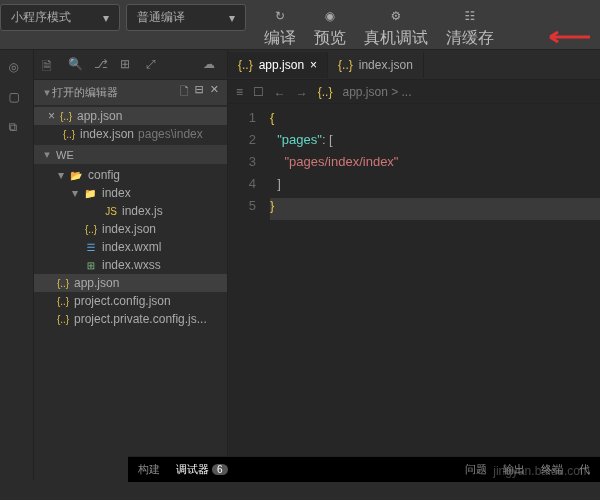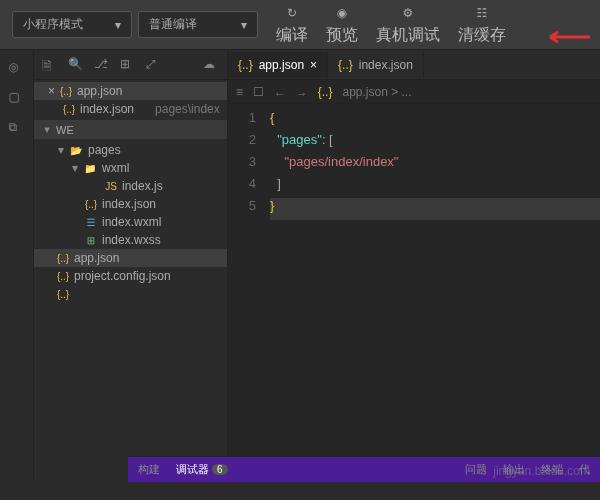--- a/index.html
+++ b/index.html
@@ -1,18 +1,18 @@
 <!DOCTYPE html>
 <html><head>
 <meta charset="utf-8">
 <style>
 * { margin: 0; padding: 0; box-sizing: border-box; font-family: "Microsoft YaHei", sans-serif; }
 body { width: 600px; height: 500px; background: #2b2b2b; color: #aaa; font-size: 12px; overflow: hidden; position: relative; }
 
-.topbar { height: 50px; background: #3c3c3c; border-bottom: 1px solid #222; display: flex; align-items: center; padding: 4px 12px; gap: 6px; }
+.topbar { height: 50px; background: #3c3c3c; border-bottom: 1px solid #222; display: flex; align-items: flex-start; padding: 4px 0; gap: 6px; }
 .dropdown { background: #2b2b2b; border: 1px solid #555; padding: 4px 10px; border-radius: 3px; display: flex; align-items: center; gap: 8px; min-width: 120px; justify-content: space-between; }
 .top-actions { display: flex; gap: 2px; margin-left: 4px; }
 .icon-btn-group { display: flex; flex-direction: column; align-items: center; gap: 2px; padding: 2px 8px; cursor: pointer; }
 .icon-btn-group .ico { width: 20px; height: 20px; display: flex; align-items: center; justify-content: center; }
 .icon-btn-group .lbl { font-size: 16px; color: #bbb; }
 
 .main { display: flex; height: 430px; }
 .gutter { width: 34px; background: #2b2b2b; border-right: 1px solid #222; display: flex; flex-direction: column; align-items: center; gap: 14px; padding-top: 10px; }
 .gutter .g-ico { width: 16px; height: 16px; opacity: 0.7; }
 
@@ -25,40 +25,40 @@
 .tree { padding: 2px 0; }
 .tree-row { display: flex; align-items: center; padding: 2px 4px; gap: 4px; cursor: pointer; white-space: nowrap; overflow: hidden; }
 .tree-row.active { background: #3f3f3f; }
 .tree-row .pad { display: inline-block; }
 .file-ico { width: 14px; height: 14px; display: flex; align-items: center; justify-content: center; font-size: 10px; }
 .json-ico { color: #e2c24b; }
 .folder-ico { color: #d08a3a; }
 .js-ico { color: #e2c24b; margin-left: 20px; }
 .wxml-ico { color: #5aa4e0; }
 .wxss-ico { color: #7fbb7f; }
-.dim { color: #777; margin-left: 17px; }
+.dim { color: #777; }
 .chev { width: 10px; display: inline-block; text-align: center; color: #888; }
 
 .editor { flex: 1; display: flex; flex-direction: column; background: #262626; }
 .tabs { height: 30px; display: flex; align-items: center; background: #2b2b2b; border-bottom: 1px solid #222; }
 .tab { padding: 6px 10px; display: flex; align-items: center; gap: 6px; border-right: 1px solid #222; }
 .tab.active { background: #262626; color: #fff; }
 .crumb { height: 24px; display: flex; align-items: center; gap: 10px; padding: 0 8px; color: #777; border-bottom: 1px solid #222; }
 .code { flex: 1; display: flex; font-family: Consolas, monospace; font-size: 13px; }
 .lines { width: 36px; text-align: right; padding: 6px 8px 0 0; color: #666; background: #262626; }
 .lines div { height: 22px; }
 .codearea { flex: 1; padding: 6px 0 0 6px; }
 .codearea .ln { height: 22px; }
 .brace { color: #e2c24b; }
 .key { color: #63d5c3; }
 .str { color: #d07676; }
 .pun { color: #aaa; }
 .hl { background: #3a3a3a; display: inline-block; width: 100%; }
 
-.bottombar { position: absolute; bottom: 18px; left: 128px; right: 0; height: 26px; background: #4c1d95; border-top: 1px solid #222; display: flex; align-items: center; padding: 0 10px; gap: 16px; font-size: 11px; color: #888; }
+.bottombar { position: absolute; bottom: 18px; left: 128px; right: 0; height: 26px; background: #000000; border-top: 1px solid #222; display: flex; align-items: center; padding: 0 10px; gap: 16px; font-size: 11px; color: #888; }
 .bottombar .btab.active { color: #fff; }
 .count { background: #555; padding: 0 5px; border-radius: 8px; font-size: 10px; }
 .watermark { position: absolute; right: 10px; bottom: 22px; color: #888; opacity: 0.5; font-size: 14px; text-align: right; }
 .watermark .sm { font-size: 12px; }
 
 .arrow { position: absolute; top: 30px; left: 540px; width: 50px; height: 14px; }
 svg { display: block; }
 </style>
 </head>
 <body>
@@ -107,20 +107,28 @@
 
   <div class="sidebar">
     <div class="side-iconrow">
       <span class="s-ico">🗎</span>
       <span class="s-ico">🔍</span>
       <span class="s-ico">⎇</span>
       <span class="s-ico">⊞</span>
       <span class="s-ico">⤢</span>
       <span class="s-ico" style="margin-left:auto">☁</span>
     </div>
+    <div class="sect-head small">
+      <span><span class="chev">▾</span><span>打开的编辑器</span></span>
+      <span style="display:flex;gap:6px">
+        <span>🗋</span>
+        <span>⊟</span>
+        <span>✕</span>
+      </span>
+    </div>
     <div class="tree">
       <div class="tree-row active">
         <span class="pad" style="width:6px"></span>
         <span>×</span>
         <span class="file-ico json-ico">{..}</span>
         <span>app.json</span>
       </div>
       <div class="tree-row">
         <span class="pad" style="width:20px"></span>
         <span class="file-ico json-ico">{..}</span>
@@ -130,27 +138,27 @@
     </div>
     <div class="sect-head">
       <span class="chev">▾</span>
         <span>WE</span>
     </div>
     <div class="tree" id="tree">
         <div class="tree-row">
           <span class="pad" style="width:14px"></span>
           <span class="chev">▾</span>
           <span class="file-ico folder-ico">📂</span>
-          <span>pages</span>
+          <span>config</span>
         </div>
         <div class="tree-row">
           <span class="pad" style="width:28px"></span>
           <span class="chev">▾</span>
           <span class="file-ico folder-ico">📁</span>
-          <span>wxml</span>
+          <span>index</span>
         </div>
         <div class="tree-row">
           <span class="pad" style="width:42px"></span>
           <span class="file-ico js-ico">JS</span>
           <span>index.js</span>
         </div>
         <div class="tree-row">
           <span class="pad" style="width:42px"></span>
           <span class="file-ico json-ico">{..}</span>
           <span>index.json</span>
@@ -171,20 +179,21 @@
           <span>app.json</span>
         </div>
         <div class="tree-row">
           <span class="pad" style="width:14px"></span>
           <span class="file-ico json-ico">{..}</span>
           <span>project.config.json</span>
         </div>
         <div class="tree-row">
           <span class="pad" style="width:14px"></span>
           <span class="file-ico json-ico">{..}</span>
+          <span>project.private.config.js...</span>
         </div>
       </div>
   </div>
 
   <div class="editor">
     <div class="tabs">
       <div class="tab active">
         <span class="json-ico">{..}</span>
         <span>app.json</span>
         <span>×</span>

